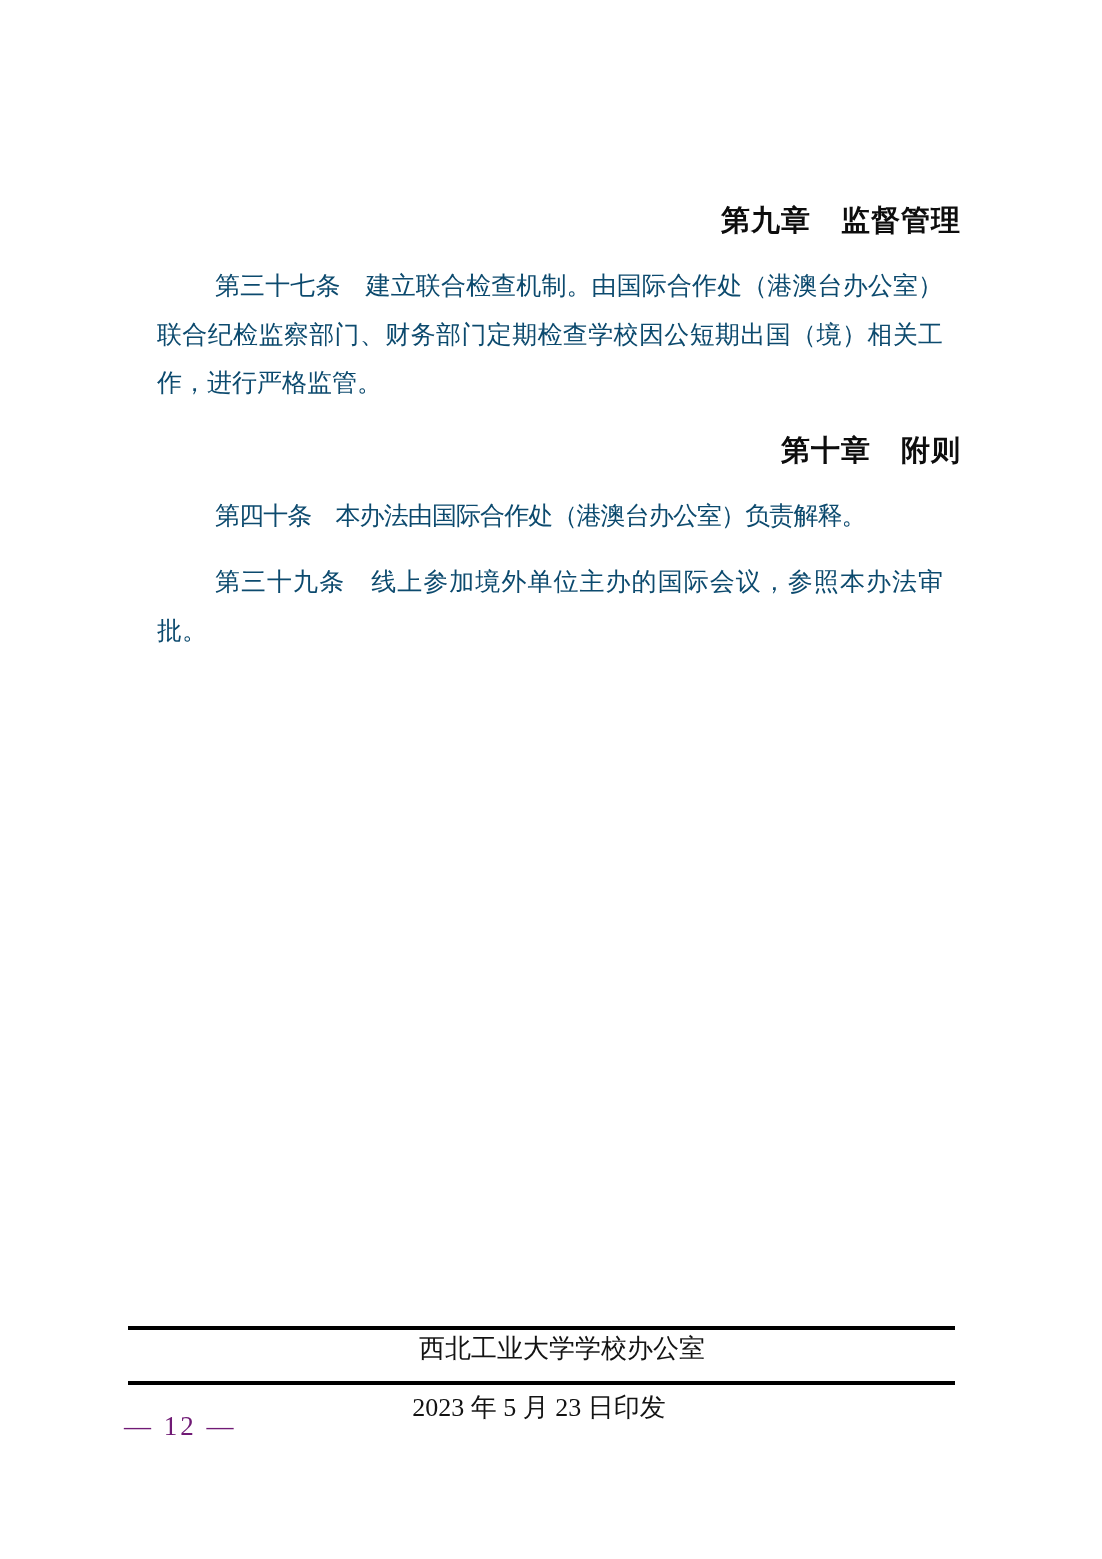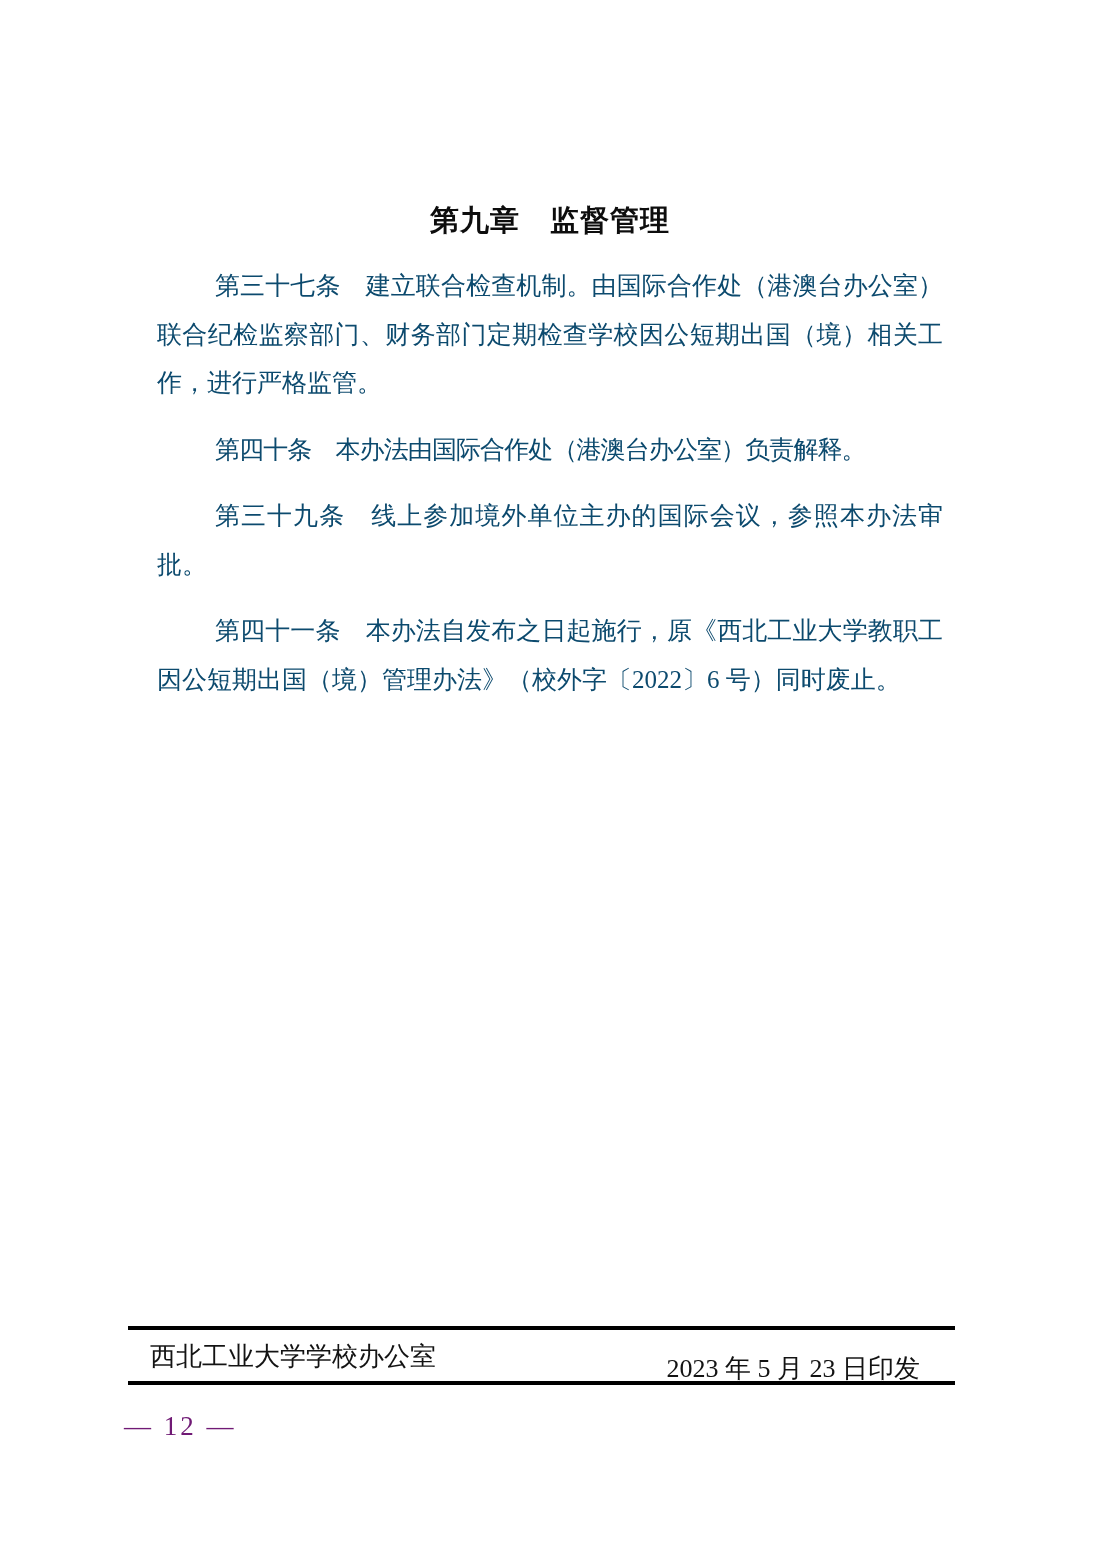--- a/index.html
+++ b/index.html
@@ -21,21 +21,21 @@
     left: 139px;
     top: 196px;
     width: 822px;
   }
   .chapter-heading {
     margin: 0 0 13px 0;
     font-family: "Liberation Sans", "DejaVu Sans", sans-serif;
     font-weight: 700;
     font-size: 29px;
     line-height: 48px;
-    text-align: center;
+    text-align: right;
     color: #0d0d0d;
     letter-spacing: 1px;
   }
   .chapter-heading.second {
     margin: 14.5px 0 16.5px 0;
   }
   .body-para {
     margin: 18px;
     font-family: "Liberation Serif", "DejaVu Serif", serif;
     font-size: 25px;
@@ -54,32 +54,33 @@
     position: absolute;
     left: 128px;
     width: 827px;
     height: 4px;
     background: #000000;
   }
   .rule-top { top: 1326px; }
   .rule-bottom { top: 1381px; }
   .footer-row {
     position: absolute;
-    left: 128px;
+    left: 143px;
     top: 1331px;
     width: 816px;
     height: 50px;
     display: flex;
     align-items: center;
     justify-content: space-between;
     padding: 0;
     box-sizing: border-box;
     font-family: "Liberation Serif", "DejaVu Serif", serif;
     font-size: 26px;
     color: #131313;
+    flex-direction: column;
   }
   .footer-issuer { margin-left: 22px; }
   .footer-date { margin-right: 24px; margin-top: 24px; }
   .page-number {
     position: absolute;
     left: 124px;
     top: 1408px;
     font-family: "Liberation Serif", "DejaVu Serif", serif;
     font-size: 27px;
     line-height: 36px;
@@ -92,26 +93,26 @@
 
 <div class="page">
 
   <main class="content">
 
     <h1 class="chapter-heading">第九章　监督管理</h1>
 
     <p class="body-para">第三十七条　建立联合检查机制。由国际合作处（港澳台办公室）联合纪检监察部门、财务部门定期检查学校因公短期出国（境）相关工作，进行严格监管。</p>
 
 
+    <h1 class="chapter-heading second">第十章　附则</h1>
 
     <p class="body-para squeeze">第四十条　本办法由国际合作处（港澳台办公室）负责解释。</p>
 
     <p class="body-para">第三十九条　线上参加境外单位主办的国际会议，参照本办法审批。</p>
 
-    <p class="body-para">第四十一条　本办法自发布之日起施行，原《西北工业大学教职工因公短期出国（境）管理办法》（校外字〔2022〕6 号）同时废止。</p>
 
   </main>
 
   <div class="footer-rule rule-top"></div>
 
   <div class="footer-row">
     <span class="footer-issuer">西北工业大学学校办公室</span>
     <span class="footer-date">2023 年 5 月 23 日印发</span>
   </div>
 

